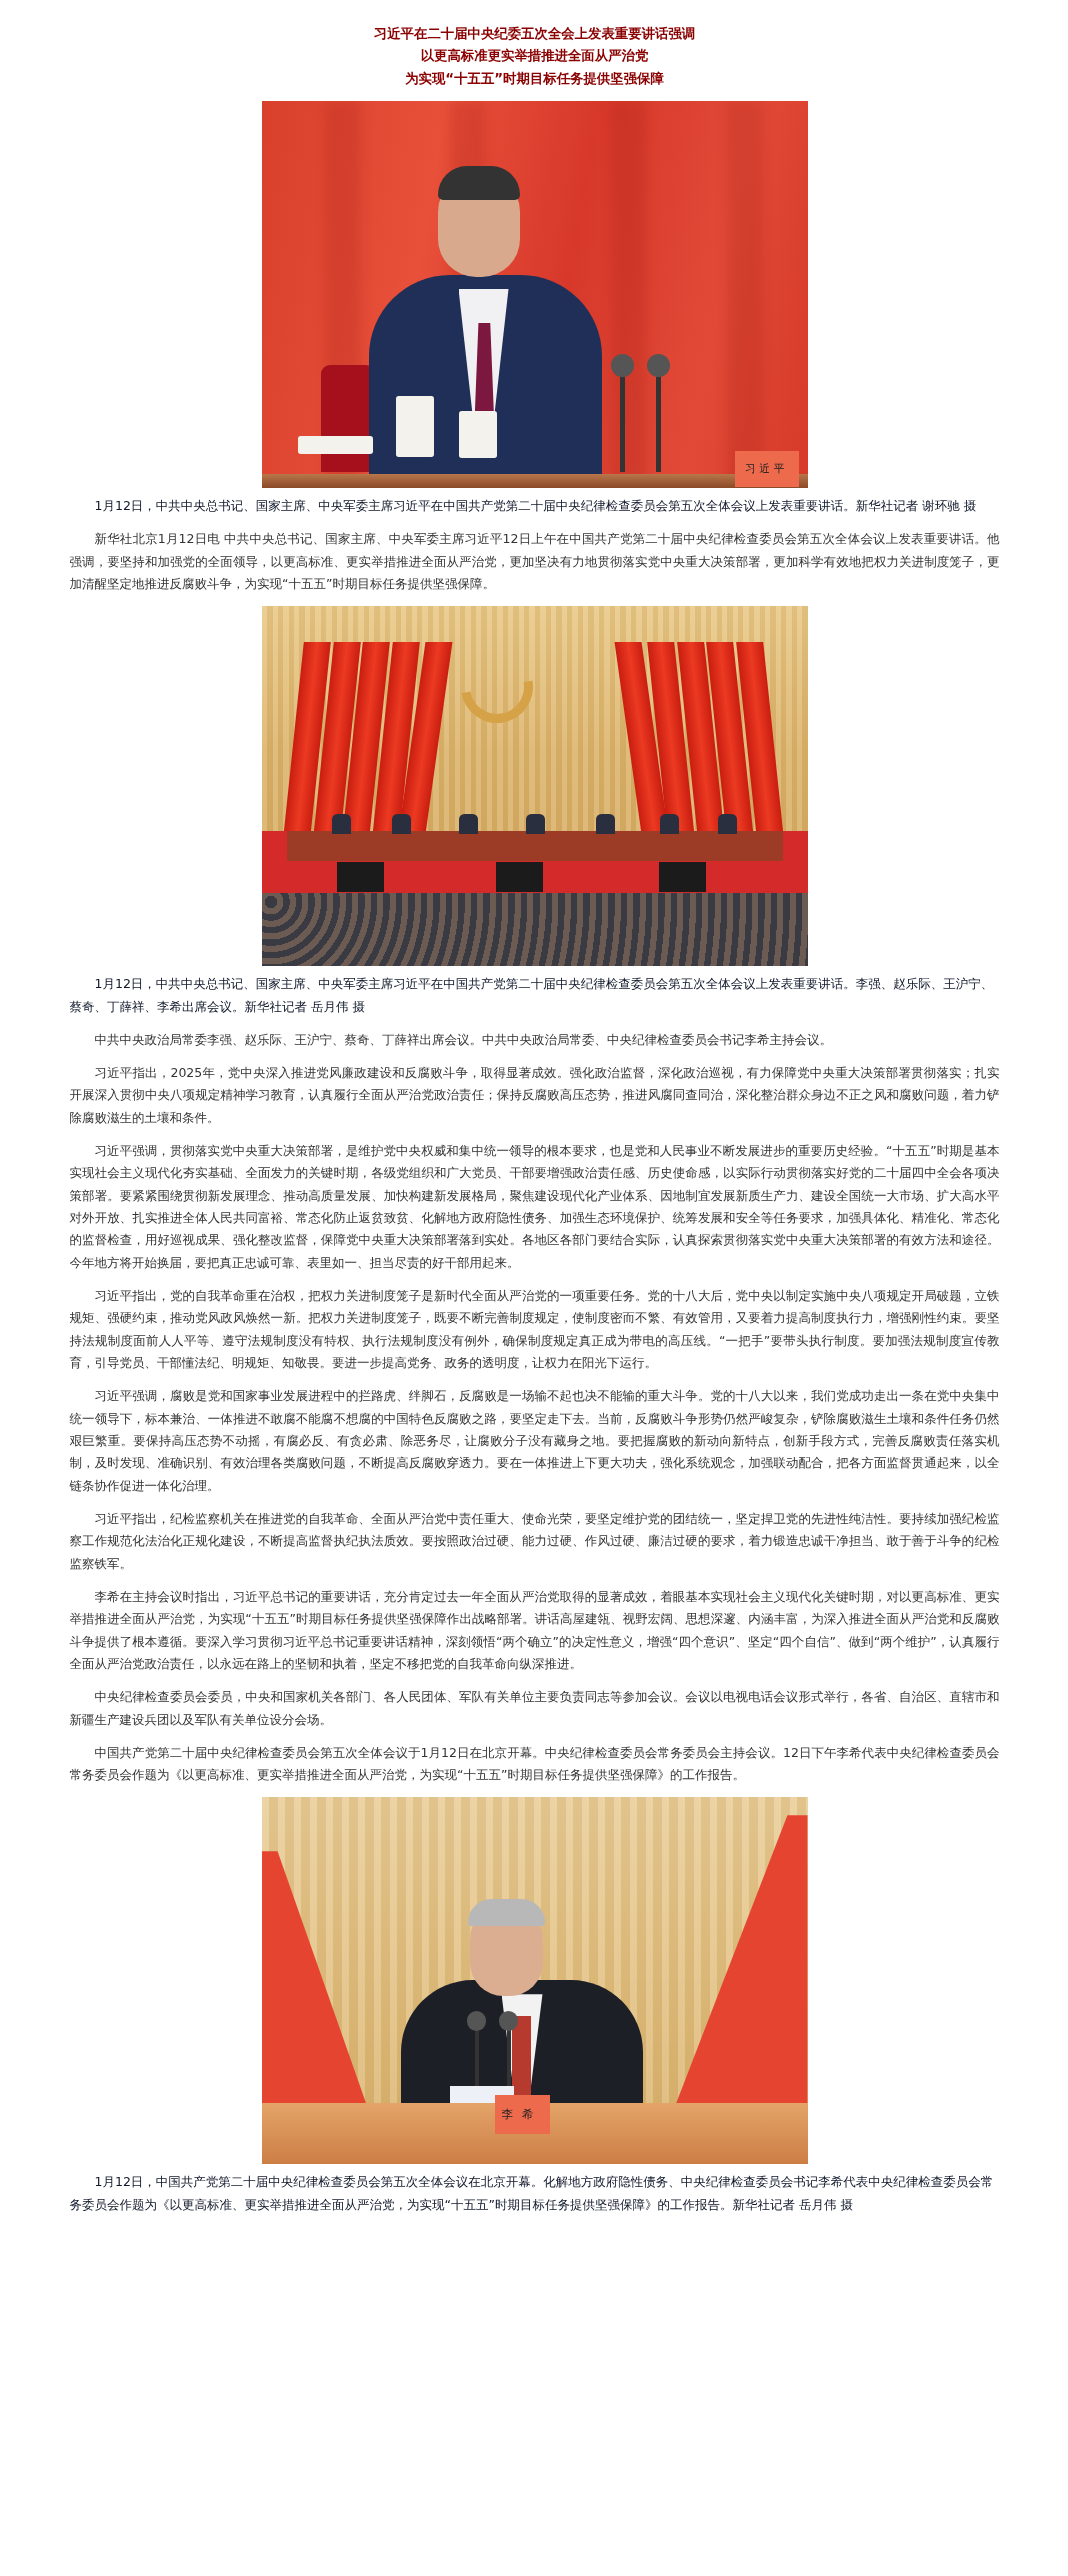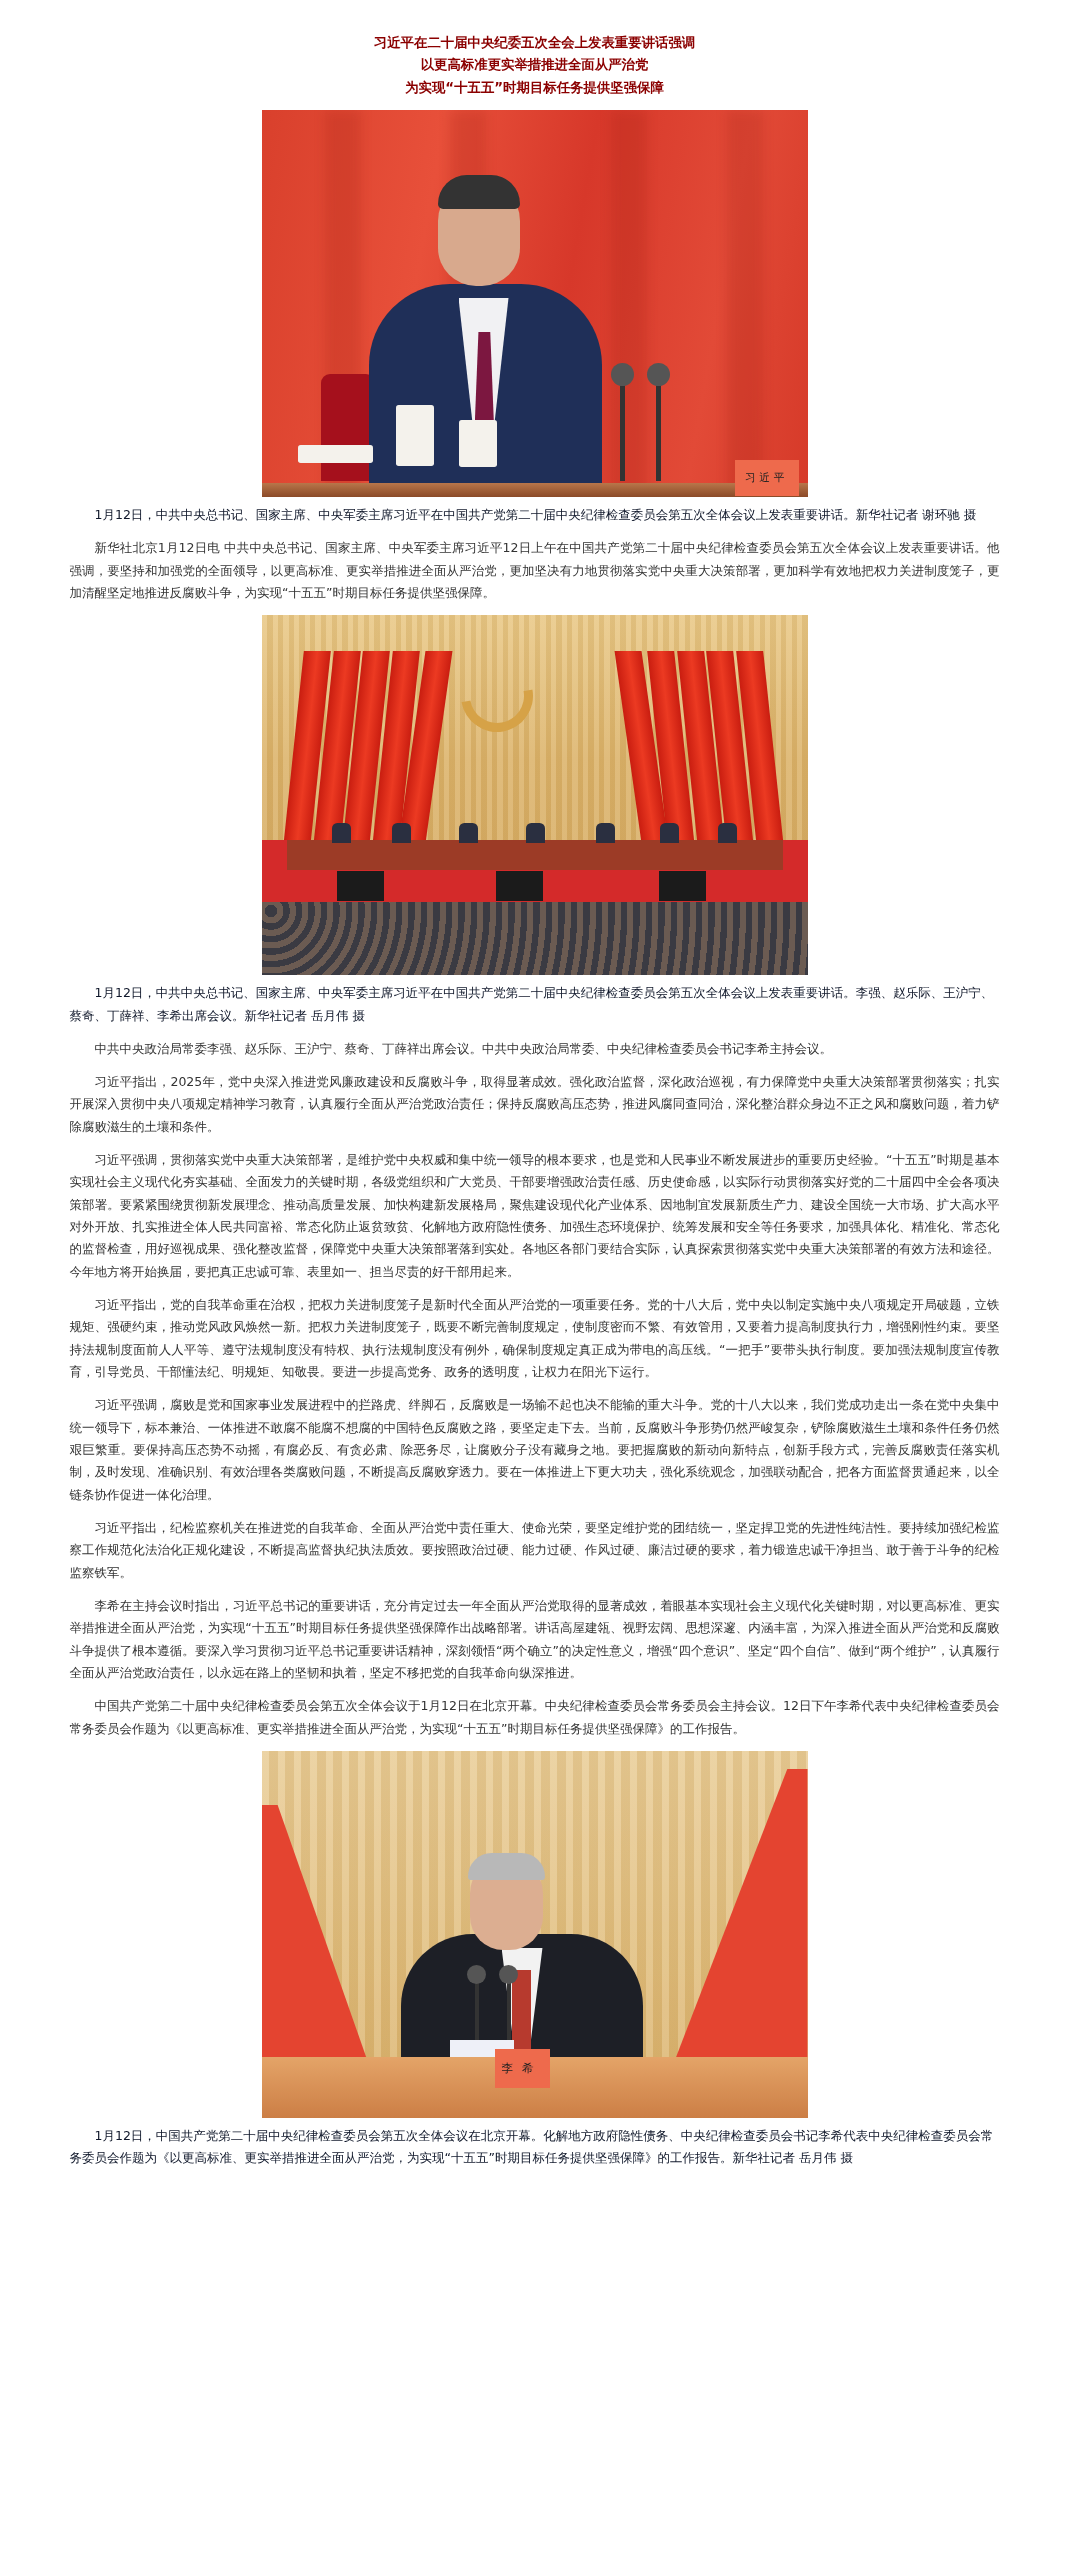--- a/index.html
+++ b/index.html
@@ -3,22 +3,22 @@
 <meta charset="utf-8">
 <style>
   html, body { margin: 0; padding: 0; background: #ffffff; }
   body {
     width: 1069px;
     font-family: "DejaVu Sans", "Liberation Sans", sans-serif;
     color: #333333;
   }
   .article {
     width: 930px;
-    margin: 0 auto;
-    padding-top: 32px;
+    margin: 10px auto;
+    padding-top: 13px;
     padding-bottom: 36px;
   }
   .headline {
     text-align: center;
     color: #8b0000;
     font-weight: bold;
     font-size: 13.4px;
     line-height: 22.4px;
     margin: 0 0 10.7px 0;
   }
@@ -150,20 +150,21 @@
   </div>
   <p class="caption">1月12日，中共中央总书记、国家主席、中央军委主席习近平在中国共产党第二十届中央纪律检查委员会第五次全体会议上发表重要讲话。李强、赵乐际、王沪宁、蔡奇、丁薛祥、李希出席会议。新华社记者 岳月伟 摄</p>
 
   <p class="para">中共中央政治局常委李强、赵乐际、王沪宁、蔡奇、丁薛祥出席会议。中共中央政治局常委、中央纪律检查委员会书记李希主持会议。</p>
   <p class="para">习近平指出，2025年，党中央深入推进党风廉政建设和反腐败斗争，取得显著成效。强化政治监督，深化政治巡视，有力保障党中央重大决策部署贯彻落实；扎实开展深入贯彻中央八项规定精神学习教育，认真履行全面从严治党政治责任；保持反腐败高压态势，推进风腐同查同治，深化整治群众身边不正之风和腐败问题，着力铲除腐败滋生的土壤和条件。</p>
   <p class="para">习近平强调，贯彻落实党中央重大决策部署，是维护党中央权威和集中统一领导的根本要求，也是党和人民事业不断发展进步的重要历史经验。“十五五”时期是基本实现社会主义现代化夯实基础、全面发力的关键时期，各级党组织和广大党员、干部要增强政治责任感、历史使命感，以实际行动贯彻落实好党的二十届四中全会各项决策部署。要紧紧围绕贯彻新发展理念、推动高质量发展、加快构建新发展格局，聚焦建设现代化产业体系、因地制宜发展新质生产力、建设全国统一大市场、扩大高水平对外开放、扎实推进全体人民共同富裕、常态化防止返贫致贫、化解地方政府隐性债务、加强生态环境保护、统筹发展和安全等任务要求，加强具体化、精准化、常态化的监督检查，用好巡视成果、强化整改监督，保障党中央重大决策部署落到实处。各地区各部门要结合实际，认真探索贯彻落实党中央重大决策部署的有效方法和途径。今年地方将开始换届，要把真正忠诚可靠、表里如一、担当尽责的好干部用起来。</p>
   <p class="para">习近平指出，党的自我革命重在治权，把权力关进制度笼子是新时代全面从严治党的一项重要任务。党的十八大后，党中央以制定实施中央八项规定开局破题，立铁规矩、强硬约束，推动党风政风焕然一新。把权力关进制度笼子，既要不断完善制度规定，使制度密而不繁、有效管用，又要着力提高制度执行力，增强刚性约束。要坚持法规制度面前人人平等、遵守法规制度没有特权、执行法规制度没有例外，确保制度规定真正成为带电的高压线。“一把手”要带头执行制度。要加强法规制度宣传教育，引导党员、干部懂法纪、明规矩、知敬畏。要进一步提高党务、政务的透明度，让权力在阳光下运行。</p>
   <p class="para">习近平强调，腐败是党和国家事业发展进程中的拦路虎、绊脚石，反腐败是一场输不起也决不能输的重大斗争。党的十八大以来，我们党成功走出一条在党中央集中统一领导下，标本兼治、一体推进不敢腐不能腐不想腐的中国特色反腐败之路，要坚定走下去。当前，反腐败斗争形势仍然严峻复杂，铲除腐败滋生土壤和条件任务仍然艰巨繁重。要保持高压态势不动摇，有腐必反、有贪必肃、除恶务尽，让腐败分子没有藏身之地。要把握腐败的新动向新特点，创新手段方式，完善反腐败责任落实机制，及时发现、准确识别、有效治理各类腐败问题，不断提高反腐败穿透力。要在一体推进上下更大功夫，强化系统观念，加强联动配合，把各方面监督贯通起来，以全链条协作促进一体化治理。</p>
   <p class="para">习近平指出，纪检监察机关在推进党的自我革命、全面从严治党中责任重大、使命光荣，要坚定维护党的团结统一，坚定捍卫党的先进性纯洁性。要持续加强纪检监察工作规范化法治化正规化建设，不断提高监督执纪执法质效。要按照政治过硬、能力过硬、作风过硬、廉洁过硬的要求，着力锻造忠诚干净担当、敢于善于斗争的纪检监察铁军。</p>
   <p class="para">李希在主持会议时指出，习近平总书记的重要讲话，充分肯定过去一年全面从严治党取得的显著成效，着眼基本实现社会主义现代化关键时期，对以更高标准、更实举措推进全面从严治党，为实现“十五五”时期目标任务提供坚强保障作出战略部署。讲话高屋建瓴、视野宏阔、思想深邃、内涵丰富，为深入推进全面从严治党和反腐败斗争提供了根本遵循。要深入学习贯彻习近平总书记重要讲话精神，深刻领悟“两个确立”的决定性意义，增强“四个意识”、坚定“四个自信”、做到“两个维护”，认真履行全面从严治党政治责任，以永远在路上的坚韧和执着，坚定不移把党的自我革命向纵深推进。</p>
+  <p class="para">中央纪律检查委员会委员，中央和国家机关各部门、各人民团体、军队有关单位主要负责同志等参加会议。会议以电视电话会议形式举行，各省、自治区、直辖市和新疆生产建设兵团以及军队有关单位设分会场。</p>
   <p class="para">中国共产党第二十届中央纪律检查委员会第五次全体会议于1月12日在北京开幕。中央纪律检查委员会常务委员会主持会议。12日下午李希代表中央纪律检查委员会常务委员会作题为《以更高标准、更实举措推进全面从严治党，为实现“十五五”时期目标任务提供坚强保障》的工作报告。</p>
 
   <div class="figure photo3" title="李希代表中央纪律检查委员会常务委员会作工作报告">
     <div class="stripes"></div>
     <div class="curtain-l"></div>
     <div class="curtain-r"></div>
     <div class="body"></div>
     <div class="shirt"></div>
     <div class="tie"></div>
     <div class="head"></div>

